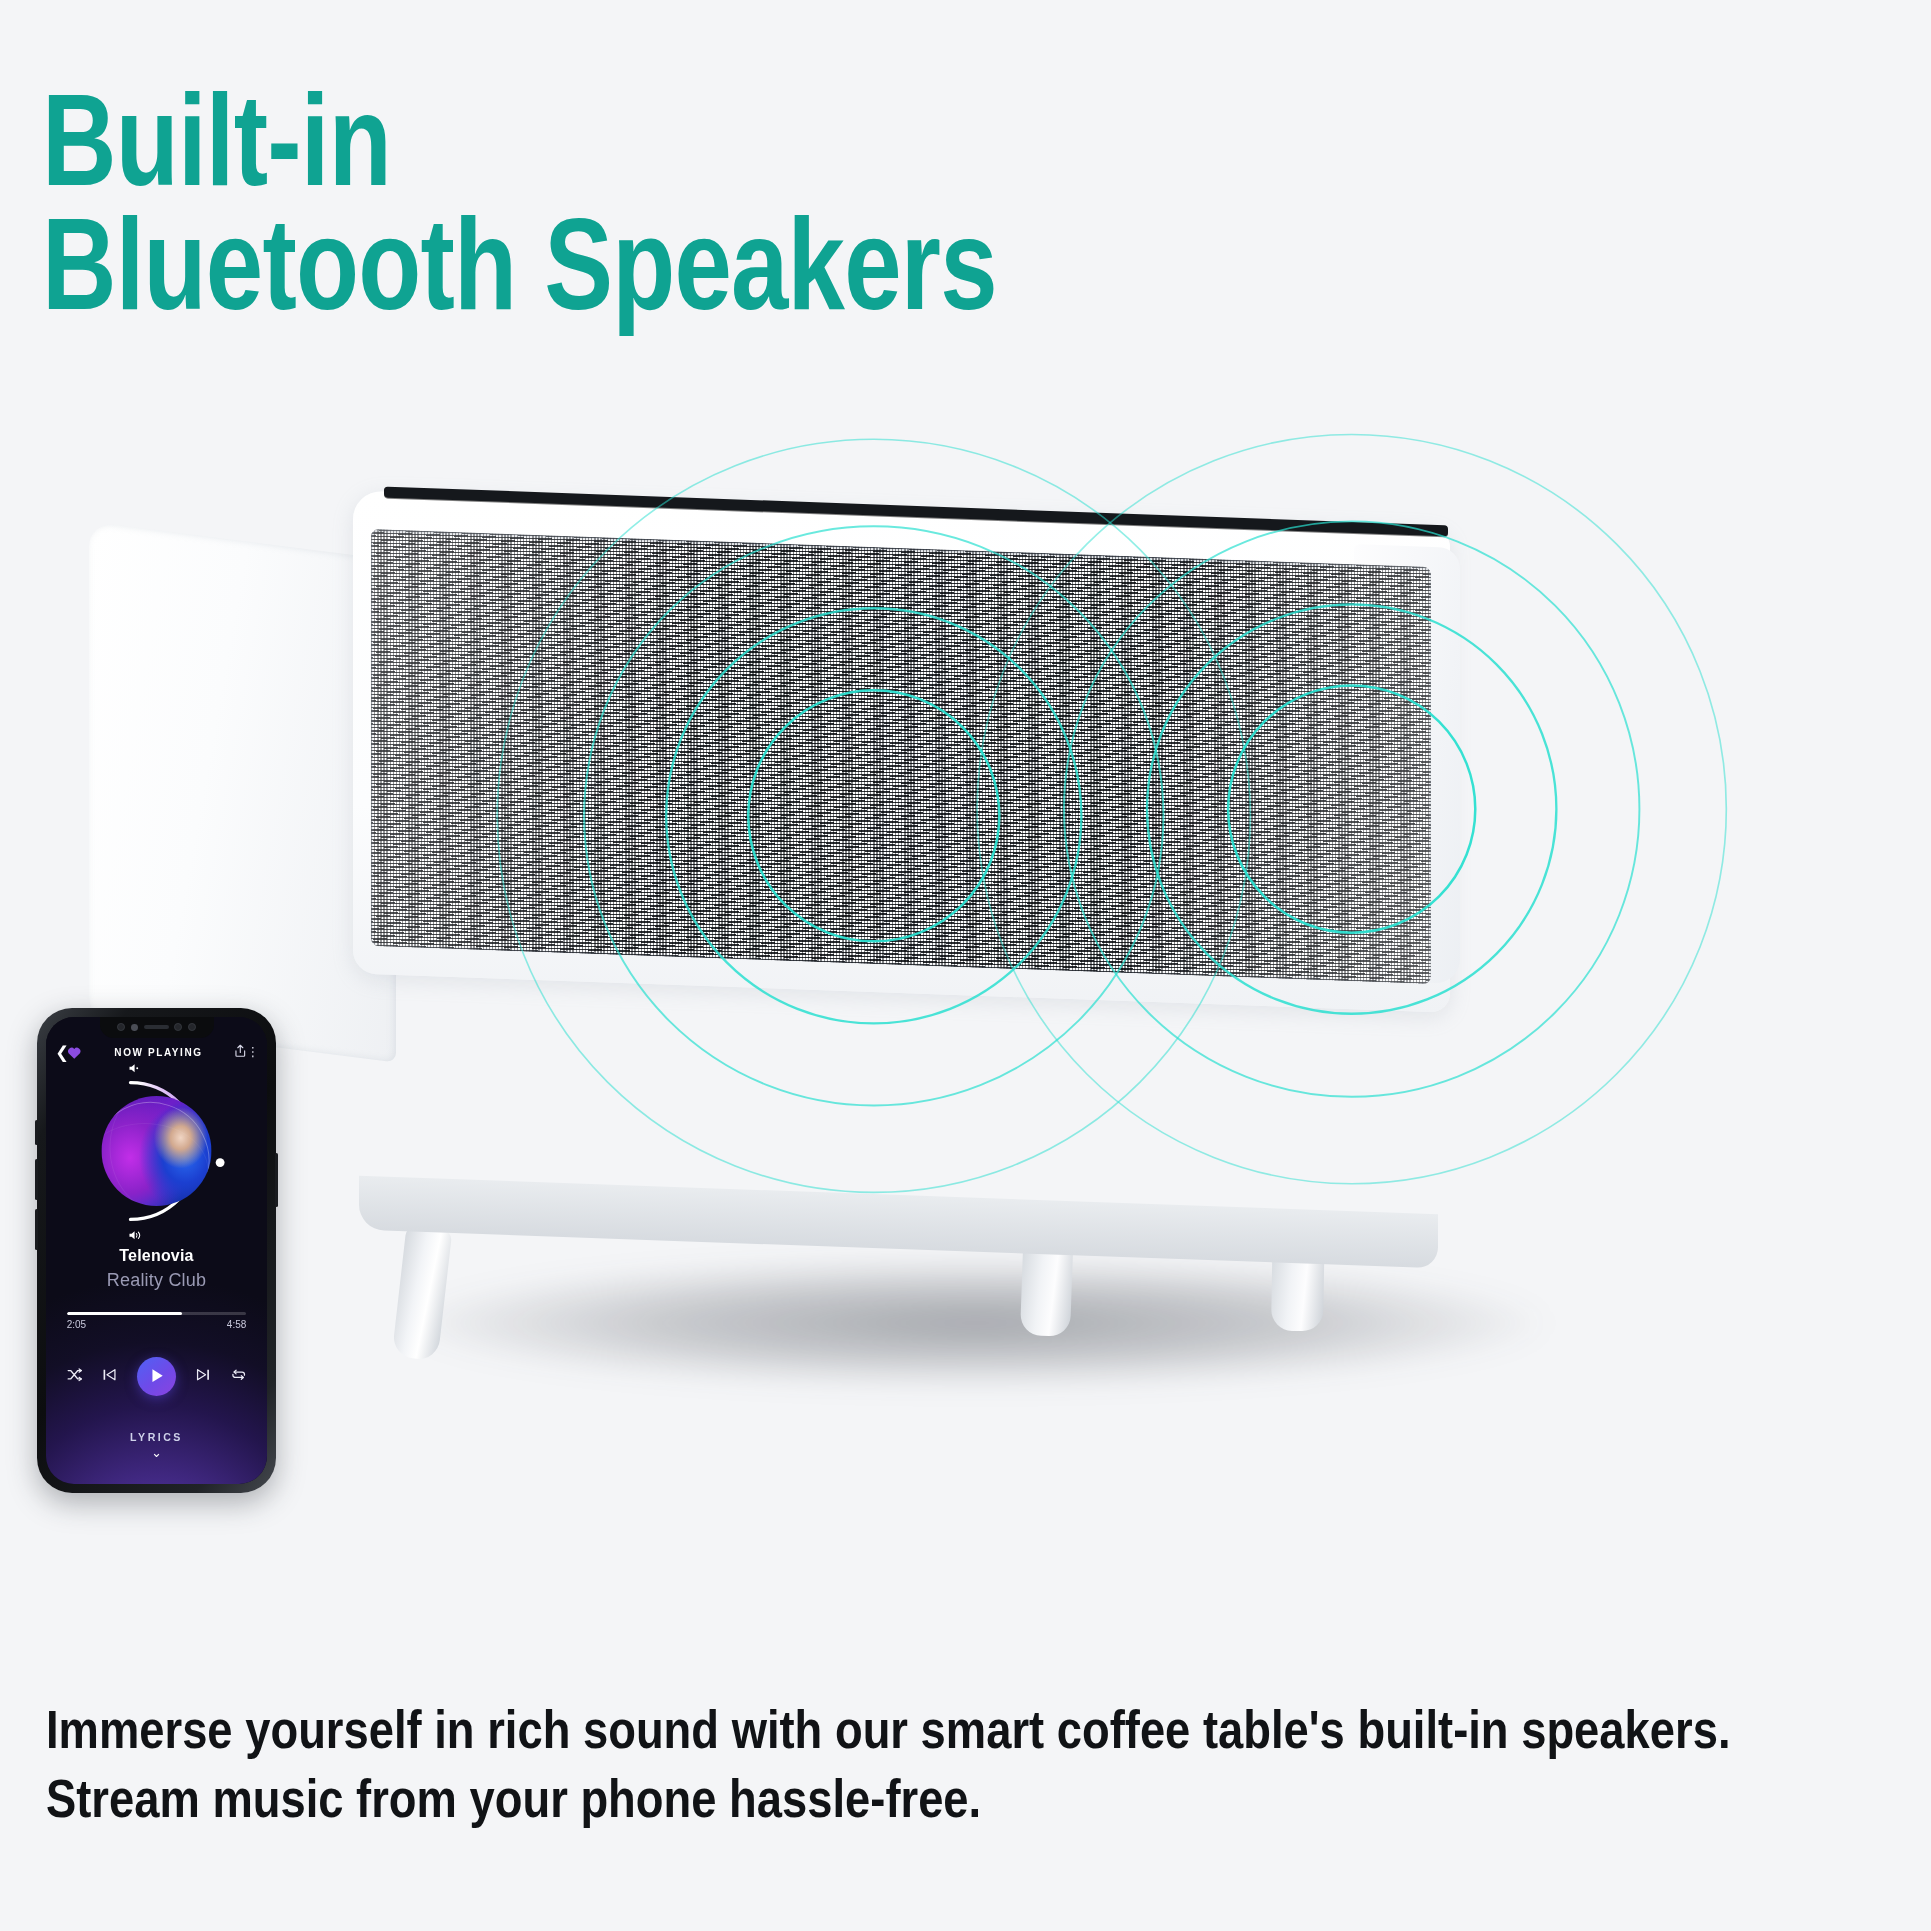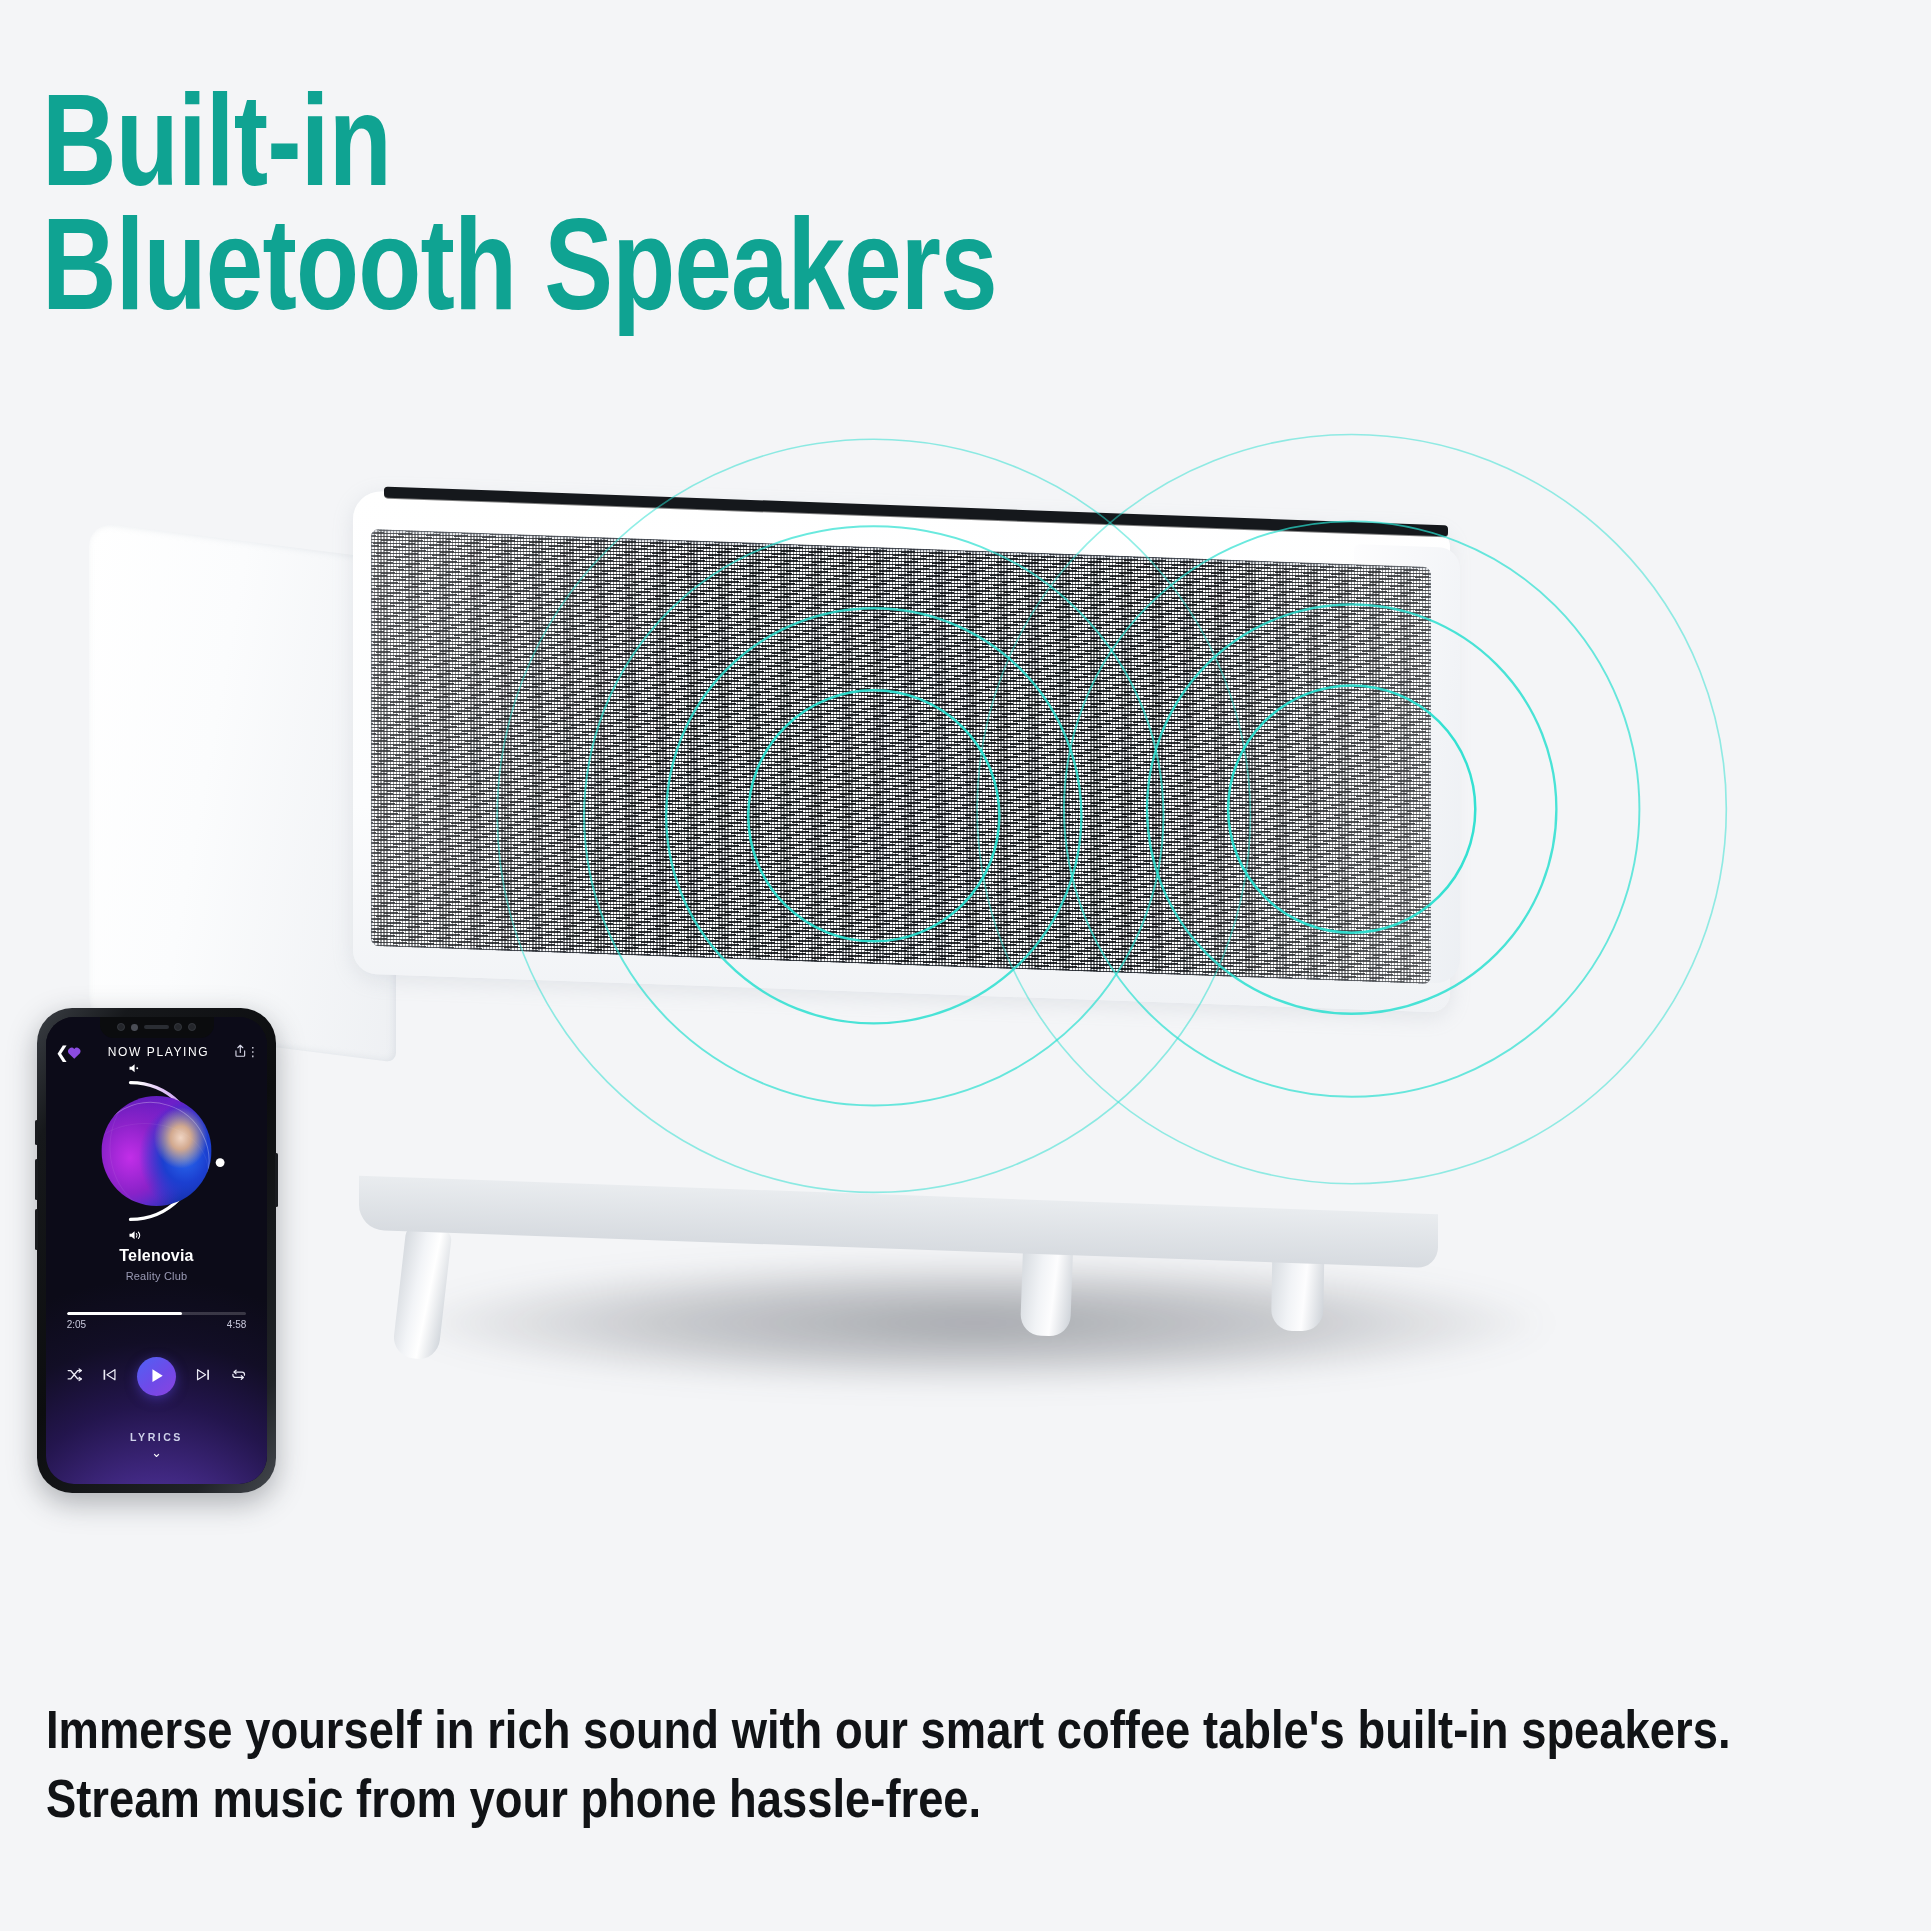--- a/index.html
+++ b/index.html
@@ -141,42 +141,42 @@
     position:absolute;left:50%;top:0;transform:translateX(-50%);
     width:114px;height:21px;background:#0b0c0e;
     border-radius:0 0 13.5px 13.5px;display:flex;align-items:center;justify-content:center;gap:5.8px;
   }
   .nsensor{width:5.8px;height:5.8px;border-radius:50%;background:#24262b;border:1px solid #35383e;}
   .ncam{width:6.8px;height:6.8px;border-radius:50%;background:#4a4d55;}
   .nspk{width:25px;height:3.9px;border-radius:2.9px;background:#2a2d33;}
 
   .ph-topbar{position:absolute;left:0;right:0;top:25px;height:21px;display:flex;align-items:center;}
   .ph-back{width:33px;text-align:center;color:#fff;font-size:16.4px;line-height:1;font-weight:300;}
-  .ph-title{flex:1;text-align:center;color:#ffffff;font-size:12px;font-weight:400;letter-spacing:1.6px;}
+  .ph-title{flex:1;text-align:center;color:#ffffff;font-size:10px;font-weight:700;letter-spacing:1.6px;}
   .ph-more{width:29px;text-align:center;color:#d8d8e4;font-size:12.6px;letter-spacing:0;line-height:.8;}
 
   .art-wrap{position:absolute;left:50%;top:62px;transform:translateX(-50%);width:145px;height:145px;}
   .vol-arc{position:absolute;left:-7.7px;top:-7.7px;width:160px;height:160px;}
   .albumart{
     position:absolute;left:17.4px;top:17.4px;width:110px;height:110px;border-radius:50%;
     overflow:hidden;
     background:
       radial-gradient(42% 48% at 72% 38%, #f0d5c4 0%, #d2a98f 22%, rgba(120,80,130,0) 58%),
       radial-gradient(60% 70% at 76% 55%, #2a6bf0 0%, #1b3fd0 34%, rgba(20,30,120,0) 70%),
       radial-gradient(72% 85% at 26% 56%, #c22ee8 0%, #8a22c9 38%, rgba(60,10,100,0) 76%),
       linear-gradient(135deg,#3a17a8 0%, #6d1fc9 35%, #1a37c8 70%, #0f1f6e 100%);
   }
   .albumart .strand{position:absolute;border-radius:50%;border:1px solid rgba(255,255,255,.30);}
   .vol-ico{position:absolute;color:#fff;font-size:9.7px;}
   .vol-ico.top{left:44px;top:-15.4px;}
   .vol-ico.bot{left:44px;top:151px;}
 
   .track{position:absolute;left:0;right:0;top:230px;text-align:center;}
   .track-title{color:#ffffff;font-size:16px;font-weight:700;letter-spacing:0.2px;}
-  .track-artist{color:#9a9ab4;font-size:11px;margin-top:5.8px;letter-spacing:0.2px;}
+  .track-artist{color:#9a9ab4;font-size:18px;margin-top:5.8px;letter-spacing:0.2px;}
   .heart{position:absolute;left:21px;top:29px;color:#8b4ce0;font-size:13.5px;}
   .share{position:absolute;right:21px;top:27px;color:#d6d6e6;font-size:12.6px;}
 
   .progress{position:absolute;left:21px;right:21px;top:295px;}
   .pbar{height:2.9px;border-radius:1.9px;background:rgba(255,255,255,.18);position:relative;overflow:hidden;}
   .pfill{position:absolute;left:0;top:0;bottom:0;width:64%;background:#ffffff;border-radius:1.9px;}
   .ptimes{display:flex;justify-content:space-between;margin-top:4px;color:#c9c9dc;font-size:10px;}
 
   .controls{position:absolute;left:21px;right:21px;top:340px;display:flex;align-items:center;justify-content:space-between;}
   .ctrl{color:#ececf6;font-size:13.5px;line-height:1;}

